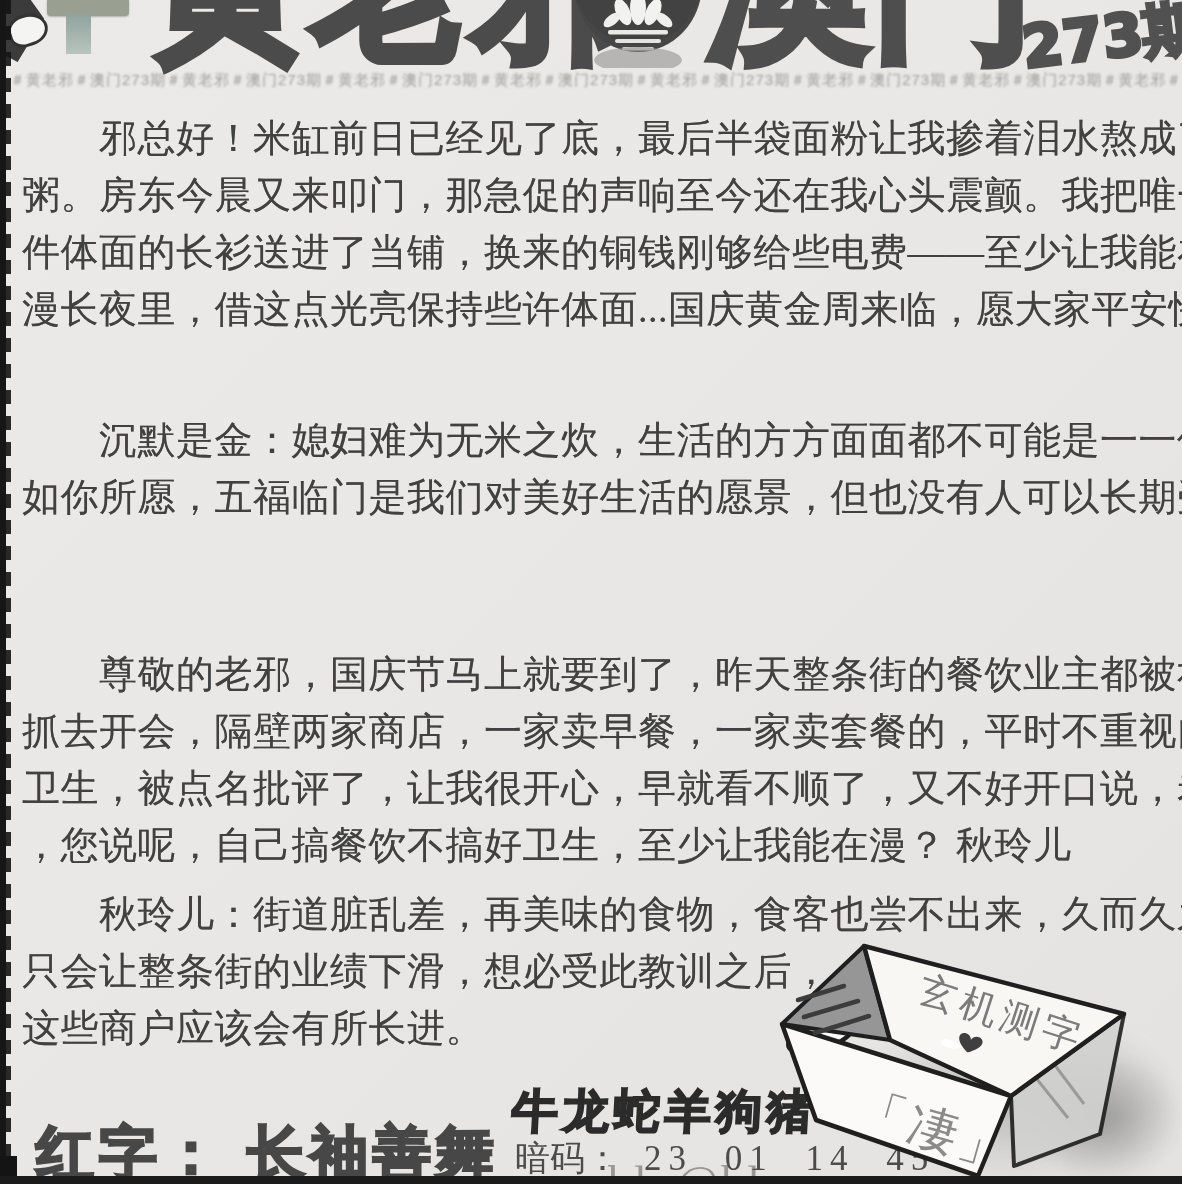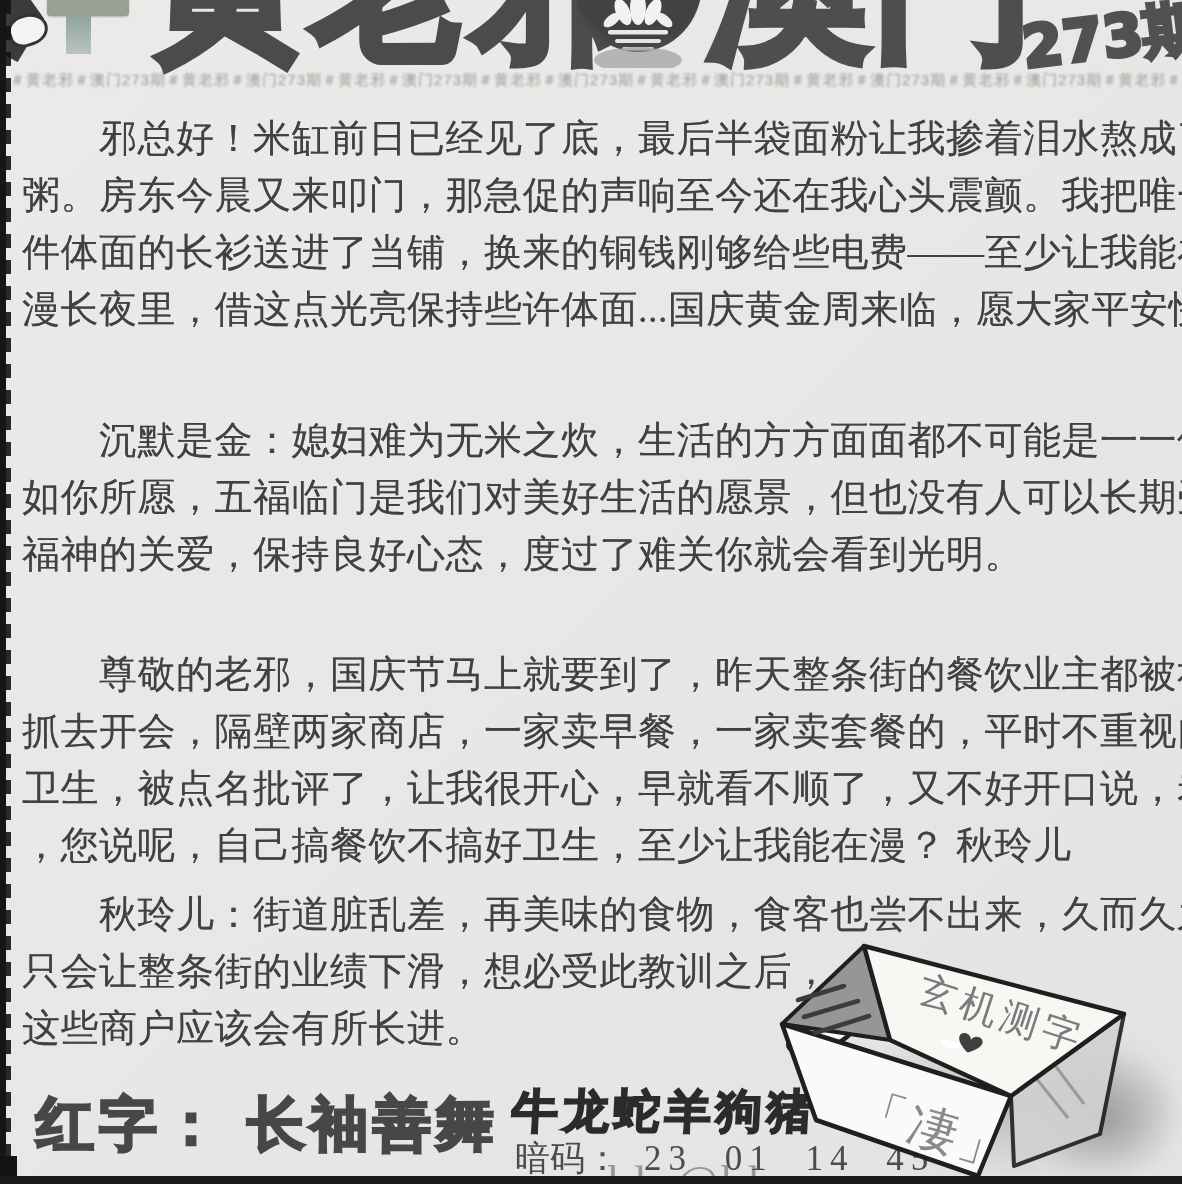--- a/index.html
+++ b/index.html
@@ -40,21 +40,21 @@
     position:absolute;left:10px;top:63px;width:1172px;height:34px;overflow:hidden;white-space:nowrap;
     font-family:"Liberation Sans",sans-serif;font-size:15px;line-height:34px;letter-spacing:1px;
     color:#9d9d99;filter:blur(1.2px);z-index:4;
   }
   
   .para{position:absolute;left:22px;width:1140px;font-size:38px;line-height:57px;color:#414141;}
   .para .tl{white-space:nowrap;letter-spacing:0.5px;text-shadow:0 0 .6px rgba(60,60,60,.55);}
   .p1{top:110px;} .p2{top:412px;} .p3{top:646px;} .p4{top:886px;}
   
   .red-word{
-    position:absolute;left:36px;top:1096px;font-family:Liberation Serif, serif;font-weight:bold;
+    position:absolute;left:36px;top:1124px;font-family:Liberation Sans, sans-serif;font-weight:bold;
     font-size:58px;line-height:1;color:#4d4d4d;-webkit-text-stroke:2.5px #474747;letter-spacing:5px;white-space:nowrap;z-index:6;
   }
   .red-word .gap{display:inline-block;width:22px;}
   .zodiac{
     position:absolute;left:512px;top:1088px;font-family:"DejaVu Sans",sans-serif;font-weight:bold;
     font-size:46px;line-height:1;color:#2e2e2e;-webkit-text-stroke:2px #2b2b2b;letter-spacing:5px;
     transform:skewX(-3deg);white-space:nowrap;z-index:6;
   }
   .code-row{
     position:absolute;left:515px;top:1141px;font-size:35px;line-height:1;color:#4c4c4c;white-space:nowrap;z-index:6;
@@ -117,21 +117,20 @@
   <div class="para p1">
     <div class="tl">　　邪总好！米缸前日已经见了底，最后半袋面粉让我掺着泪水熬成了稀</div>
     <div class="tl">粥。房东今晨又来叩门，那急促的声响至今还在我心头震颤。我把唯一那</div>
     <div class="tl">件体面的长衫送进了当铺，换来的铜钱刚够给些电费——至少让我能在漫</div>
     <div class="tl">漫长夜里，借这点光亮保持些许体面...国庆黄金周来临，愿大家平安快乐，</div>
   </div>
 
   <div class="para p2">
     <div class="tl">　　沉默是金：媳妇难为无米之炊，生活的方方面面都不可能是一一俱到，</div>
     <div class="tl">如你所愿，五福临门是我们对美好生活的愿景，但也没有人可以长期受到</div>
-    <div class="tl">福神的关爱，保持良好心态，度过了难关你就会看到光明。</div>
   </div>
 
   <div class="para p3">
     <div class="tl">　　尊敬的老邪，国庆节马上就要到了，昨天整条街的餐饮业主都被社区</div>
     <div class="tl">抓去开会，隔壁两家商店，一家卖早餐，一家卖套餐的，平时不重视门口</div>
     <div class="tl">卫生，被点名批评了，让我很开心，早就看不顺了，又不好开口说，老邪</div>
     <div class="tl">，您说呢，自己搞餐饮不搞好卫生，至少让我能在漫？ 秋玲儿</div>
   </div>
 
   <div class="para p4">

